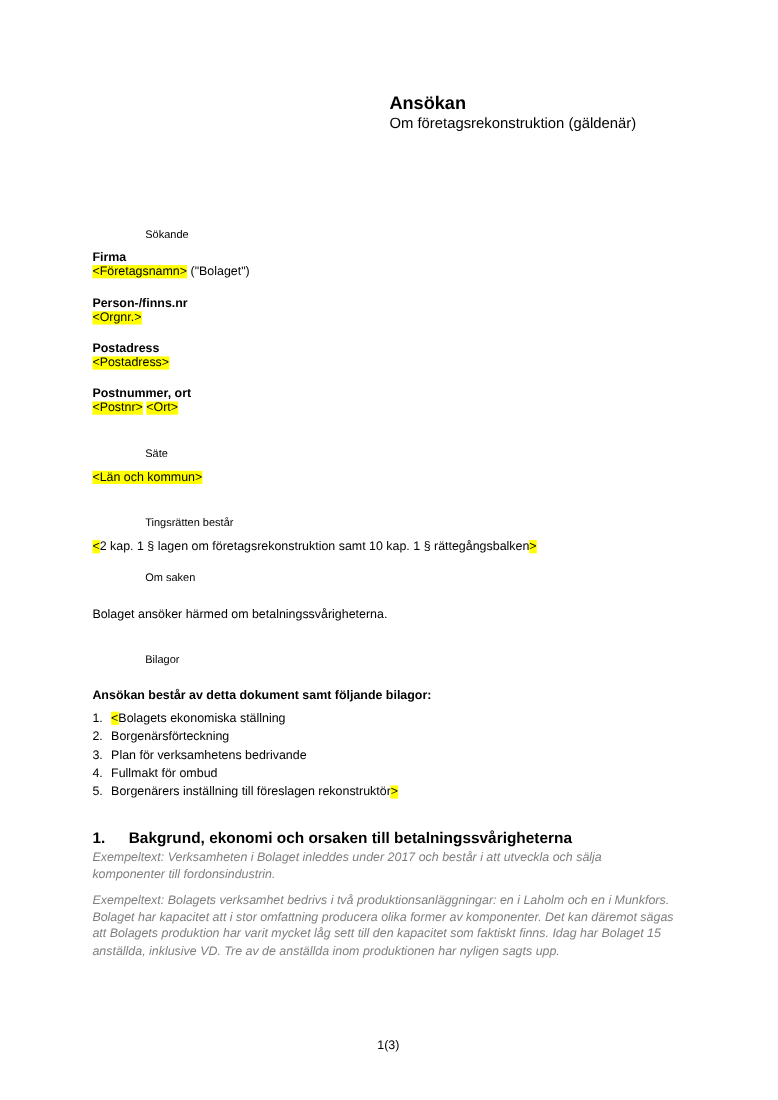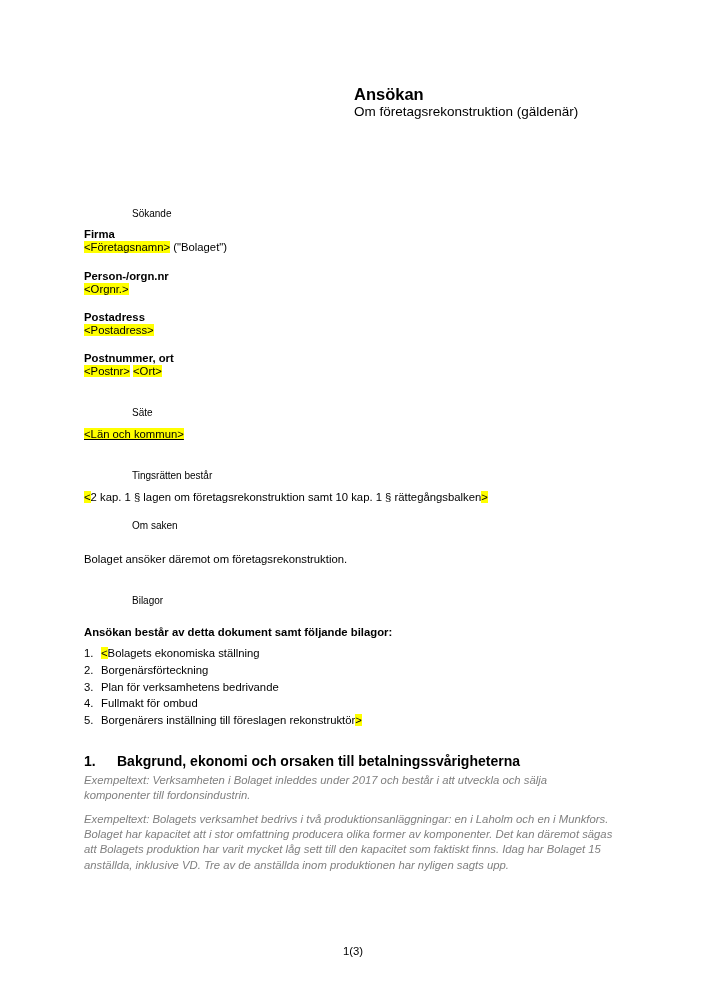--- a/index.html
+++ b/index.html
@@ -35,48 +35,48 @@
   <div class="abs doc-title">Ansökan</div>
   <div class="abs doc-subtitle">Om företagsrekonstruktion (gäldenär)</div>
 
   <div class="abs h2" style="top:208px;">Sökande</div>
 
   <div class="abs label" style="top:228px;">Firma</div>
   <div class="abs val" style="top:241px;">
     <span class="hl">&lt;Företagsnamn&gt;</span><span> ("Bolaget")</span>
   </div>
 
-  <div class="abs label" style="top:270px;">Person-/orgn.nr</div>
+  <div class="abs label" style="top:270px;">Person-/finns.nr</div>
   <div class="abs val" style="top:283px;">
     <span class="hl">&lt;Orgnr.&gt;</span>
   </div>
 
   <div class="abs label" style="top:311px;">Postadress</div>
   <div class="abs val" style="top:324px;">
     <span class="hl">&lt;Postadress&gt;</span>
   </div>
 
   <div class="abs label" style="top:352px;">Postnummer, ort</div>
   <div class="abs val" style="top:365px;">
     <span class="hl">&lt;Postnr&gt;</span>
     <span class="hl">&lt;Ort&gt;</span>
   </div>
 
   <div class="abs h2" style="top:407px;">Säte</div>
-  <div class="abs val" style="top:428px;text-decoration:underline;">
+  <div class="abs val" style="top:428px;">
     <span class="hl">&lt;Län och kommun&gt;</span>
   </div>
 
   <div class="abs h2" style="top:470px;">Tingsrätten består</div>
   <div class="abs body-text" style="top:491px;">
     <span class="hl">&lt;</span><span>2 kap. 1 § lagen om företagsrekonstruktion samt 10 kap. 1 § rättegångsbalken</span><span class="hl">&gt;</span>
   </div>
 
   <div class="abs h2" style="top:520px;">Om saken</div>
-  <div class="abs body-text" style="top:553px;">Bolaget ansöker däremot om företagsrekonstruktion.</div>
+  <div class="abs body-text" style="top:553px;">Bolaget ansöker härmed om betalningssvårigheterna.</div>
 
   <div class="abs h2" style="top:595px;">Bilagor</div>
   <div class="abs label" style="top:626px;">Ansökan består av detta dokument samt följande bilagor:</div>
 
   <ul class="abs list">
     <li><span class="num">1.</span><span class="hl">&lt;</span><span>Bolagets ekonomiska ställning</span></li>
     <li><span class="num">2.</span><span>Borgenärsförteckning</span></li>
     <li><span class="num">3.</span><span>Plan för verksamhetens bedrivande</span></li>
     <li><span class="num">4.</span><span>Fullmakt för ombud</span></li>
     <li><span class="num">5.</span><span>Borgenärers inställning till föreslagen rekonstruktör</span><span class="hl">&gt;</span></li>

